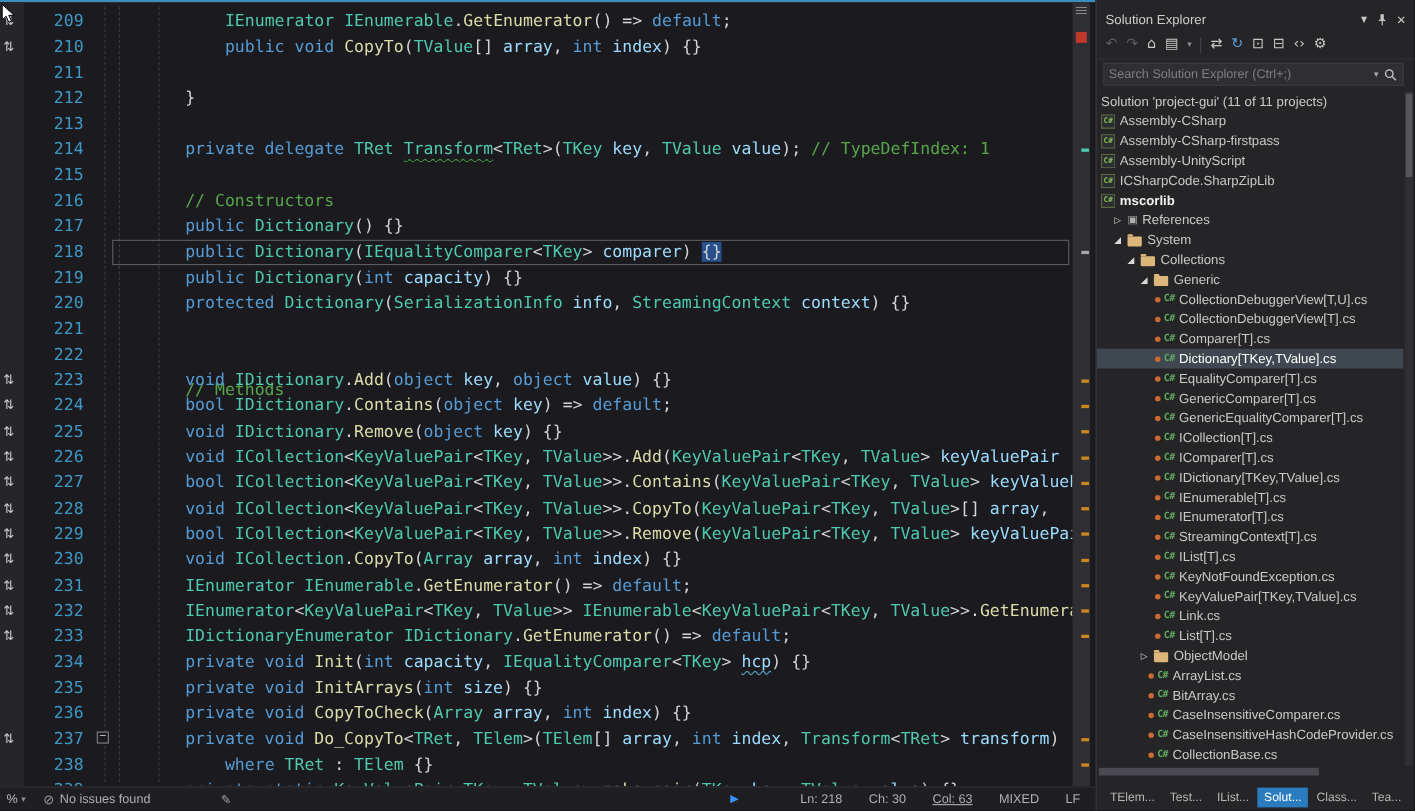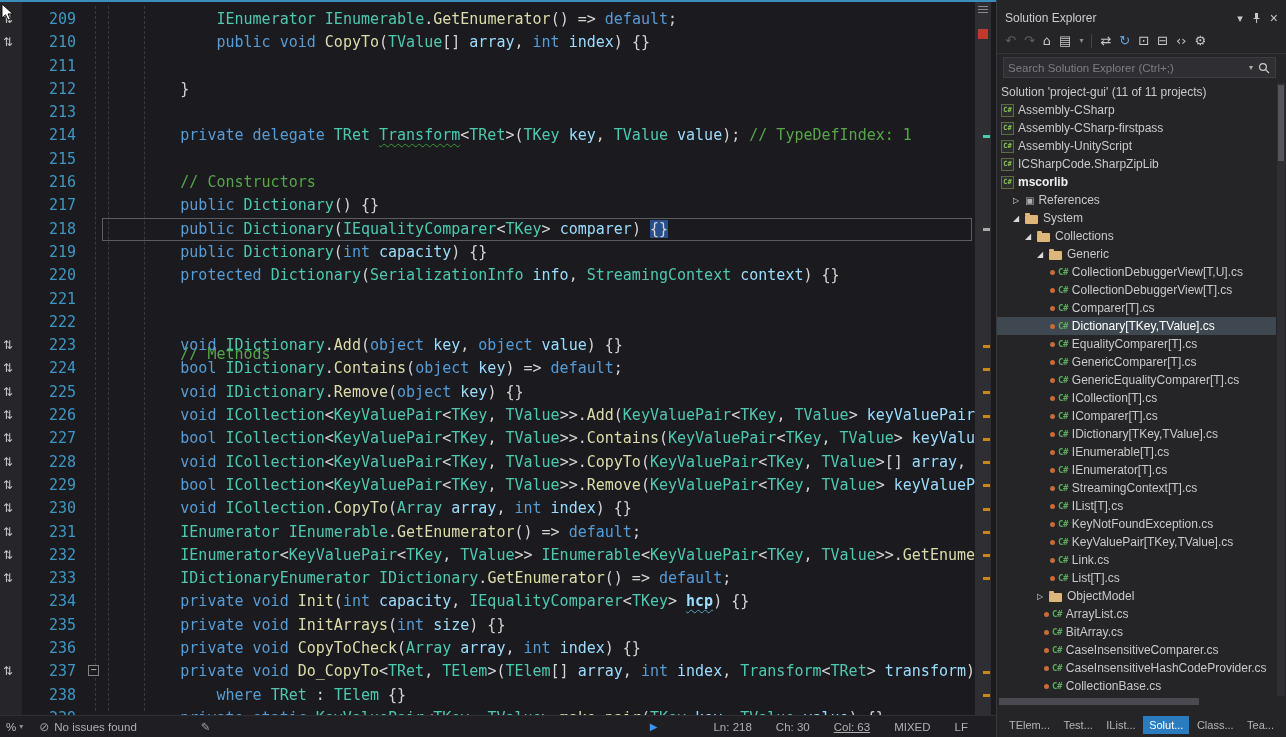--- a/index.html
+++ b/index.html
@@ -7,26 +7,26 @@
 
   
   #editor{position:absolute;left:0;top:0;width:996px;height:715px;background:#1B1B1F;overflow:hidden;}
   #topline{position:absolute;left:0;top:0;width:100%;height:2px;background:#3C8DBC;}
   #gutterbg{position:absolute;left:0;top:2px;width:22px;height:713px;background:#26262A;}
   .guide{position:absolute;top:6px;height:705px;width:0;border-left:1px dashed #3A3A3F;}
   #code-lines{position:absolute;left:0;top:2px;width:975px;height:713px;padding-top:6px;box-sizing:border-box;overflow:hidden;font-family:"DejaVu Sans Mono","Liberation Mono",monospace;font-size:15px;}
   .line{position:relative;height:23.3px;line-height:23.3px;white-space:pre;}
   .lnum{position:absolute;left:24px;width:52px;text-align:right;color:#3E97C4;}
   .gicon{position:absolute;left:3px;color:#C8C8C8;font-size:12px;font-family:"DejaVu Sans",sans-serif;}
-  .codetxt{position:absolute;left:108px;}
+  .codetxt{position:absolute;left:96px;}
   .curbox{position:absolute;left:102px;right:3px;top:0;height:21px;border:1px solid #5A5E62;}
   .fold{position:absolute;left:88px;top:5px;width:11px;height:11px;box-sizing:border-box;border:1px solid #848484;background:#1B1B1F;color:#C8C8C8;font-size:10px;line-height:8px;text-align:center;font-family:"DejaVu Sans Mono",monospace;}
   .tok-k{color:#569CD6}.tok-t{color:#4EC9B0}.tok-m{color:#DCDCAA}.tok-p{color:#9CDCFE}.tok-c{color:#57A64A}.tok-d{color:#D4D4D4}
   .sqg{text-decoration:underline;text-decoration-style:wavy;text-decoration-color:#3C9A3C;text-decoration-thickness:1px;text-underline-offset:3px;}
-  .sqb{text-decoration:underline;text-decoration-style:wavy;text-decoration-color:#4FA6C9;text-decoration-thickness:1px;text-underline-offset:3px;font-weight:bold;}
+  .sqb{text-decoration:underline;text-decoration-style:wavy;text-decoration-color:#4FA6C9;text-decoration-thickness:1px;text-underline-offset:3px;}
   .brhl{background:#264F8C;}
 
   #vscroll{position:absolute;left:975px;top:2px;width:16px;height:713px;background:#2E2E33;}
   .grip{position:absolute;left:3px;top:4px;width:10px;height:8px;background:repeating-linear-gradient(to bottom,#8A8A8A 0 1px,transparent 1px 3px);}
   .errsq{position:absolute;left:3px;top:27px;width:10px;height:10px;background:#C0392B;}
   .mark{position:absolute;left:8px;width:7px;height:3px;}
   #cursor{position:absolute;left:1px;top:3px;z-index:50;}
 
   
   #status{position:absolute;left:0;top:715px;width:996px;height:22px;background:#1E1E23;border-top:1px solid #2F2F34;display:flex;align-items:center;font-size:11.5px;color:#B0B0B0;box-sizing:border-box;}
@@ -138,21 +138,21 @@
     <span style="margin-left:6px;color:#BDBDBD;">%</span>
     <span style="font-size:8px;margin-left:3px;color:#8E8E92;">▾</span>
     <span style="margin-left:16px;font-size:12px;color:#9E9EA2;">⊘</span>
     <span style="margin-left:5px;">No issues found</span>
     <span style="margin-left:64px;color:#9E9EA2;">✎</span>
     <span style="margin-left:auto;color:#3794FF;font-size:10px;">▶</span>
     <span style="margin-left:56px;">Ln: 218</span>
     <span style="margin-left:24px;">Ch: 30</span>
     <span style="margin-left:24px;text-decoration:underline;">Col: 63</span>
     <span style="margin-left:24px;">MIXED</span>
-    <span style="margin-left:24px;margin-right:28px;">LF</span>
+    <span style="margin-left:24px;margin-right:14px;">LF</span>
   </div>
 
   <div id="panel">
     <div id="se-header">
       <span>Solution Explorer</span>
       <span class="hicons">
         <span class="hicon">▾</span>
         <svg width="9" height="12" viewBox="0 0 9 12">
           <path d="M3 1h3v5h1.5v1h-6v-1H3z" fill="#C8C8C8"></path>
           <rect x="4.1" y="7" width="1" height="4" fill="#C8C8C8"></rect>

